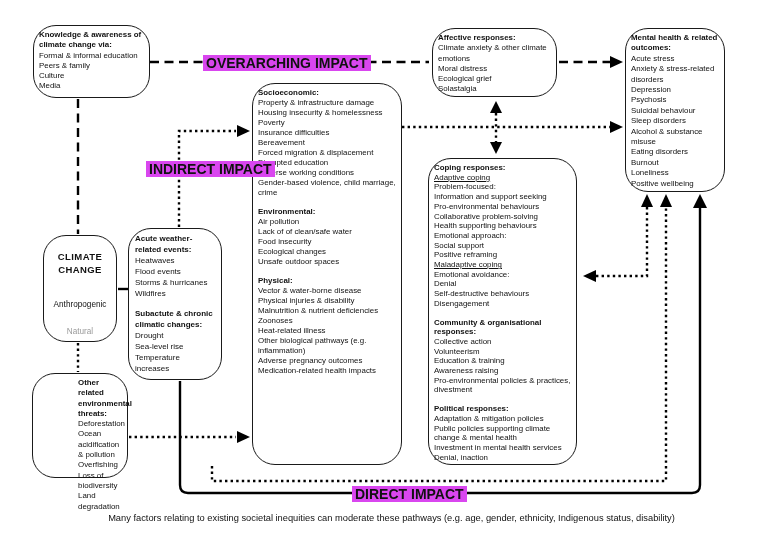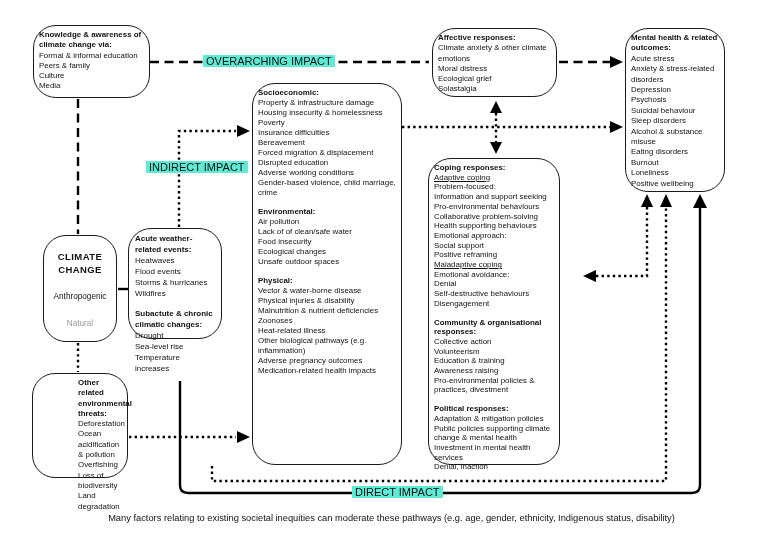--- a/index.html
+++ b/index.html
@@ -26,26 +26,26 @@
   .box .item.u { text-decoration:underline; }
 
   .box.b-impacts { line-height:10px; }
   .box.b-coping  { line-height:9.7px; }
   .box.b-mental  { line-height:10.4px; }
   .box.b-acute   { font-size:8px; line-height:11px; }
   .box.b-other   { line-height:10.3px; }
 
   .box.b-climate { text-align:center; }
   .climate-title { font-weight:bold; font-size:9.5px; line-height:13px; margin-top:10px; letter-spacing:.4px; }
-  .climate-anthro { margin-top:16px; font-size:8.2px; }
+  .climate-anthro { margin-top:24px; font-size:8.2px; }
   .climate-natural { margin-top:17px; font-size:8.2px; color:#9a9a9a; }
 
   .line-label {
-    position:absolute; z-index:3; background:#5eead4; padding:0 3px;
-    font-size:11px; white-space:nowrap; color:#111;
+    position:absolute; z-index:3; background:#d946ef; padding:0 3px;
+    font-size:14px; white-space:nowrap; color:#111;font-weight:bold;
   }
   .caption {
     position:absolute; z-index:3; left:0; right:0; top:513px;
     text-align:center; font-size:9.3px; color:#111;
   }
 </style>
 </head>
 <body>
 
 <div class="canvas">
@@ -174,21 +174,21 @@
           <div class="item">Malnutrition &amp; nutrient deficiencies</div>
           <div class="item">Zoonoses</div>
           <div class="item">Heat-related illness</div>
           <div class="item">Other biological pathways (e.g. inflammation)</div>
           <div class="item">Adverse pregnancy outcomes</div>
           <div class="item">Medication-related health impacts</div>
         </div>
       </div>
   </div>
 
-  <div class="box b-coping" style="left:428px;top:158px;width:132px;height:307px;">
+  <div class="box b-coping" style="left:428px;top:158px;width:149px;height:307px;">
     <div>
         <div class="sec">
           <div class="sec-title">Coping responses:</div>
           <div class="item u">Adaptive coping</div>
           <div class="item">Problem-focused:</div>
           <div class="item">Information and support seeking</div>
           <div class="item">Pro-environmental behaviours</div>
           <div class="item">Collaborative problem-solving</div>
           <div class="item">Health supporting behaviours</div>
           <div class="item">Emotional approach:</div>
@@ -217,21 +217,21 @@
         </div>
       </div>
   </div>
 
   <div class="box b-climate" style="left:43px;top:235px;width:74px;height:107px;">
     <div class="climate-title">CLIMATE CHANGE</div>
     <div class="climate-anthro">Anthropogenic</div>
     <div class="climate-natural">Natural</div>
   </div>
 
-  <div class="box b-acute" style="left:128px;top:228px;width:94px;height:111px;padding-left:6px;">
+  <div class="box b-acute" style="left:128px;top:228px;width:94px;height:152px;padding-left:6px;">
     <div>
         <div class="sec">
           <div class="sec-title">Acute weather-related events:</div>
           <div class="item">Heatwaves</div>
           <div class="item">Flood events</div>
           <div class="item">Storms &amp; hurricanes</div>
           <div class="item">Wildfires</div>
         </div>
         <div class="sec">
           <div class="sec-title">Subactute &amp; chronic climatic changes:</div>

